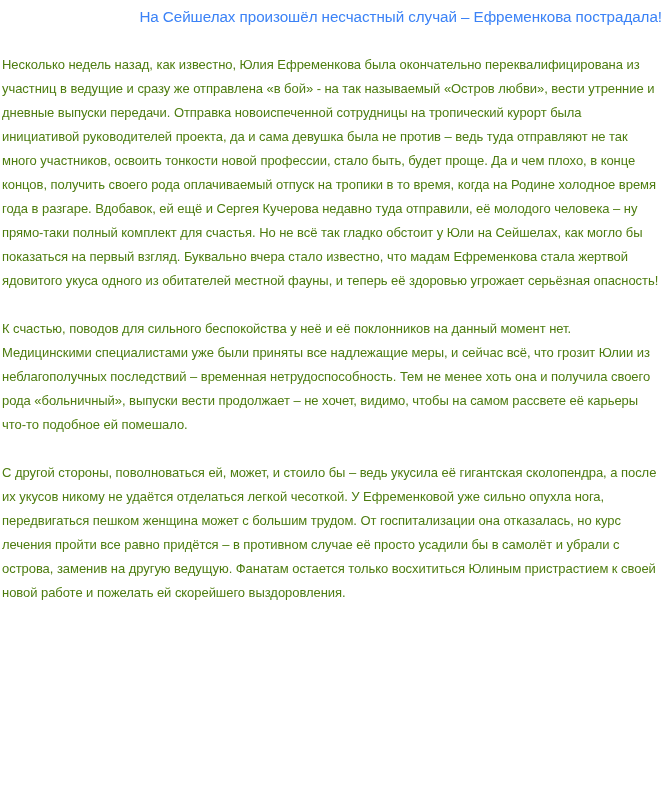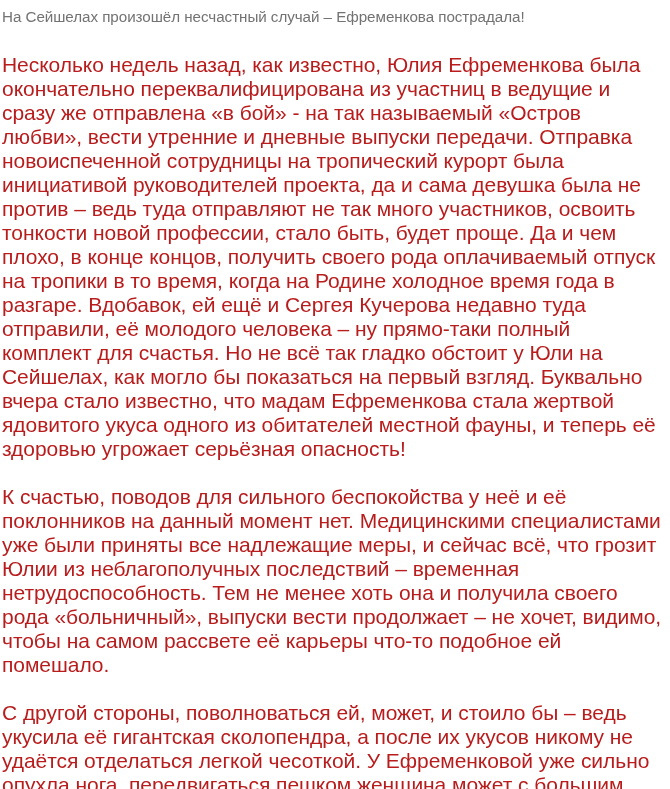--- a/index.html
+++ b/index.html
@@ -21,31 +21,32 @@
     width: 670px;
     padding: 0px 8px 0px 2px;
   }
   .headline {
     margin: 0;
     padding: 0;
     font-size: 15.2px;
     font-weight: 400;
     line-height: 24px;
     letter-spacing: -0.05px;
-    color: #737373;
+    color: #3b82f6;
     padding-top: 5px;
+    text-align: right;
   }
   .para {
     margin: 0;
     padding: 0;
-    font-size: 21px;
+    font-size: 13px;
     font-weight: 400;
     line-height: 24px;
     letter-spacing: -0.05px;
-    color: #b91c1c;
+    color: #4d7c0f;
     text-align: left;
     word-spacing: 0px;
   }
   .gap {
     height: 24px;
   }
 </style>
 </head>
 <body style="background: rgb(255, 255, 255); color: rgb(22, 22, 22);">
 

